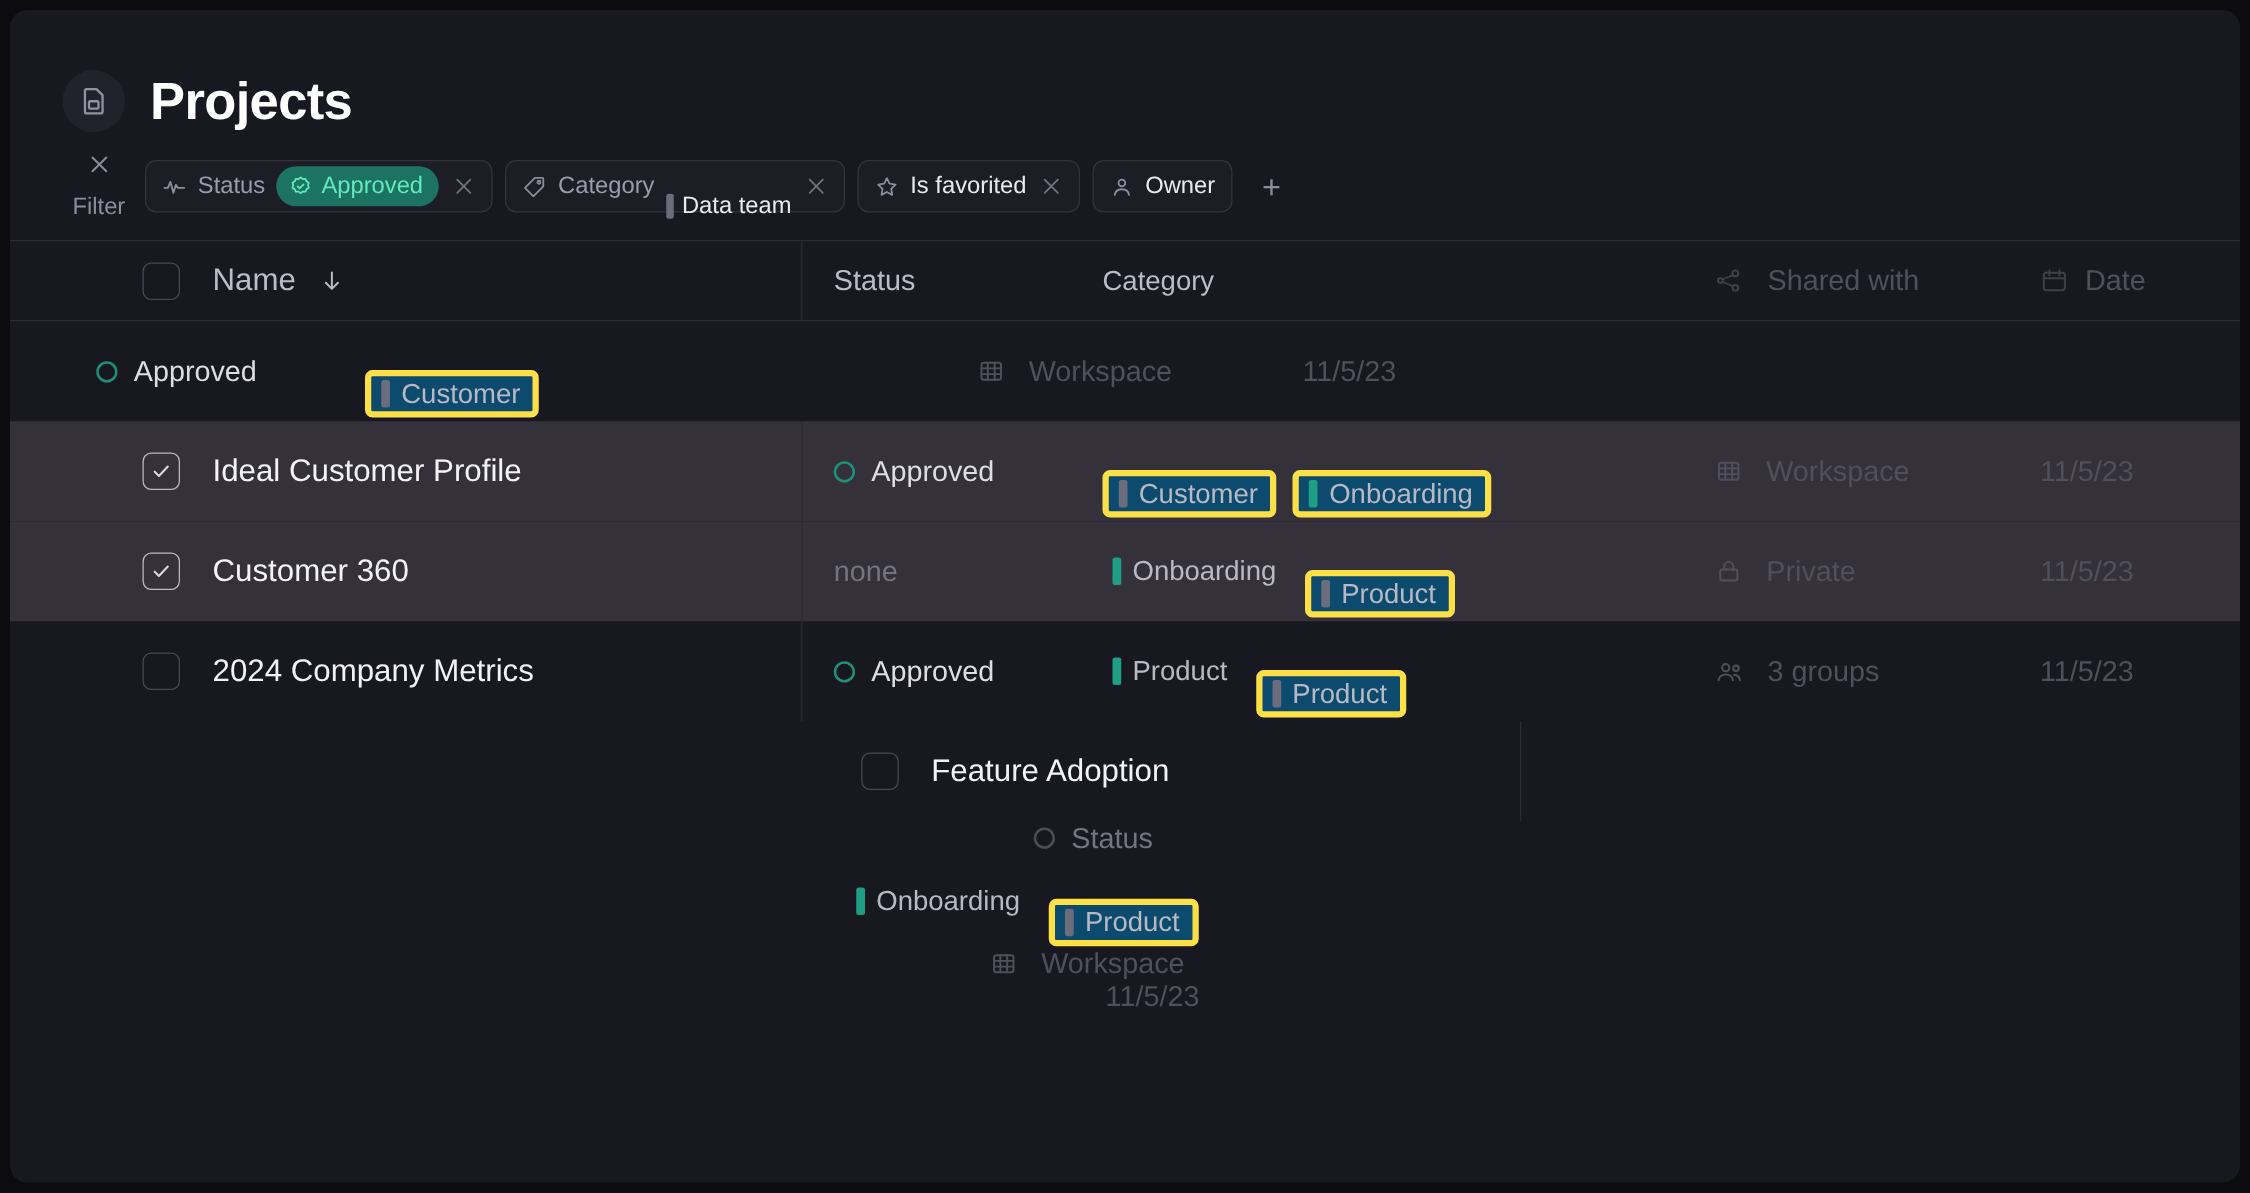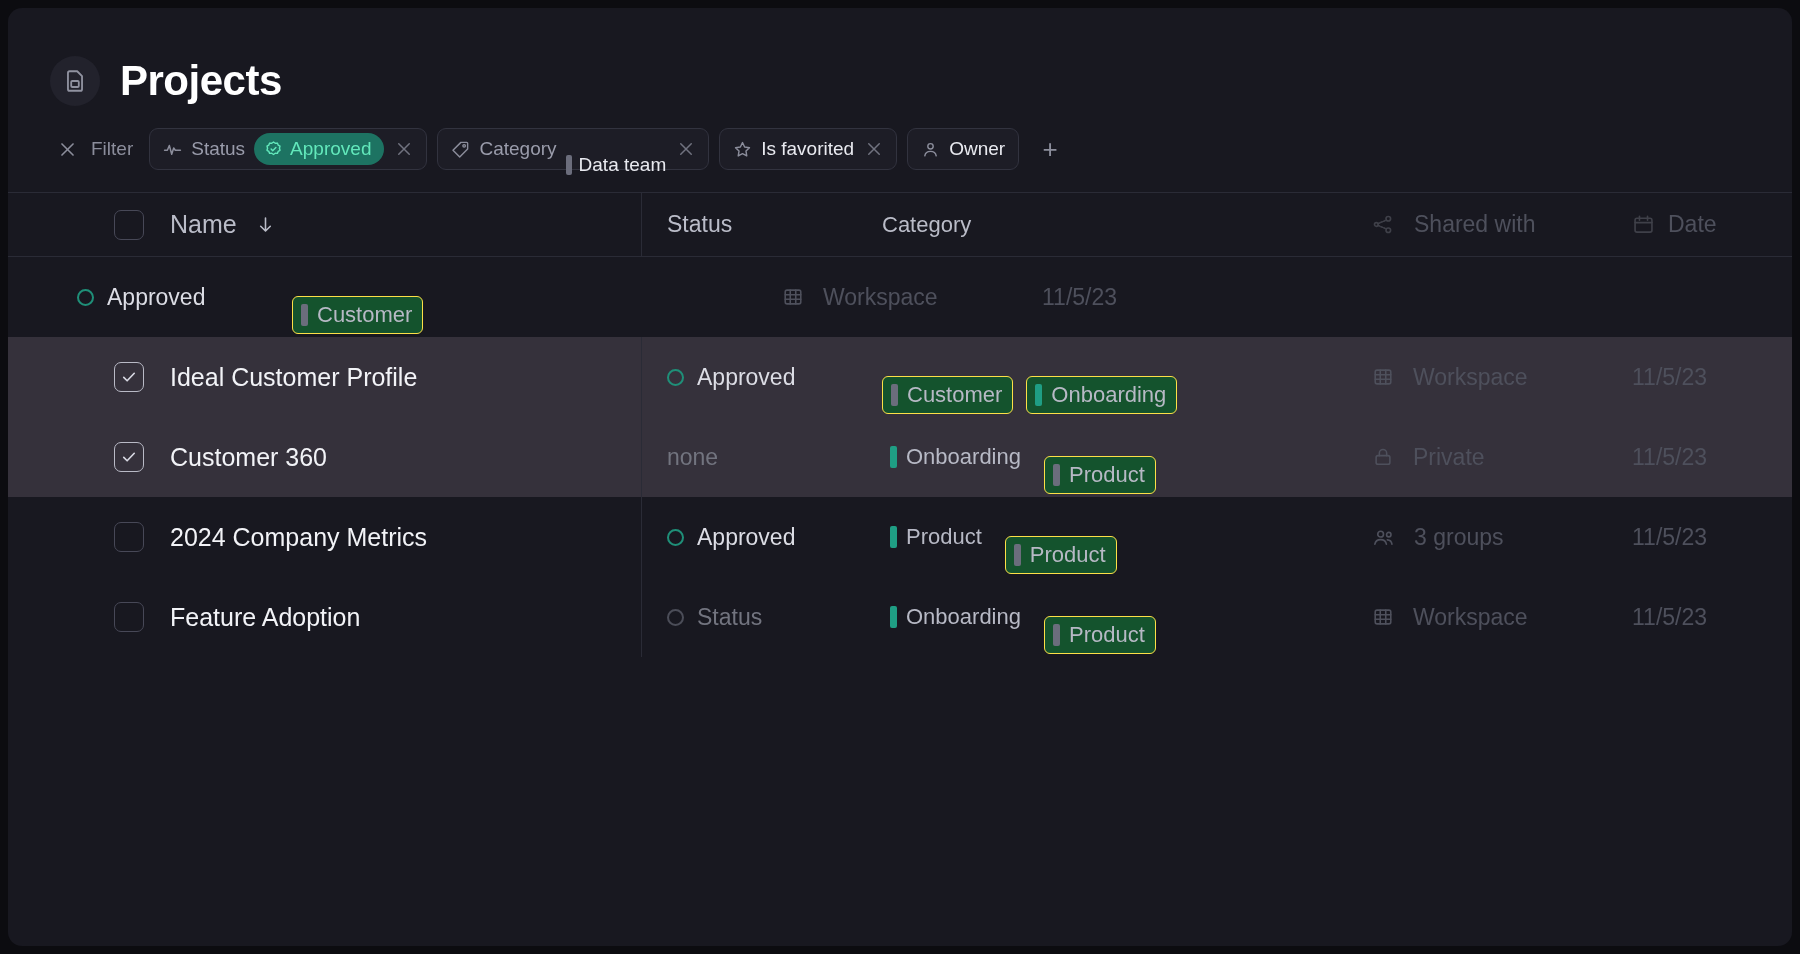--- a/index.html
+++ b/index.html
@@ -45,20 +45,21 @@
     display: flex; align-items: center;
     gap: 10px;
     padding: 22px 0 0 50px;
     height: 64px;
   }
   .filter-clear {
     display: flex; align-items: center; gap: 14px;
     color: #8b8d9b;
     font-size: 19px;
     margin-right: 6px;
+    flex-direction: column;
   }
   .filter-clear svg { display: block; }
 
   .chip {
     display: flex; align-items: center;
     gap: 9px;
     height: 42px;
     padding: 0 13px;
     border: 1px solid #32333f;
     border-radius: 9px;
@@ -168,22 +169,22 @@
   .tag {
     display: flex; align-items: center; gap: 9px;
     height: 38px;
     padding: 0 10px 0 8px;
     border-radius: 6px;
     font-size: 22px;
     color: #b7b9c5;
     white-space: nowrap;
   }
   .tag.bordered {
-    border: 1px solid #fde047;
-    background: #14532d;
+    border: 5px solid #fde047;
+    background: #0c4a6e;
     margin-top: 35px;
   }
   .tag .bar {
     width: 7px; height: 22px;
     border-radius: 2px;
     background: #6b6d7c;
     flex: none;
   }
   .tag .bar.teal { background: #1f9e84; }
 
@@ -196,21 +197,21 @@
   .col-shared svg { display: block; flex: none; }
   .col-date {
     flex: 1;
     display: flex; align-items: center; gap: 13px;
     font-size: 23px;
     color: #4e505c;
     white-space: nowrap;
   }
   .col-date svg { display: block; flex: none; }
 
-  .row.last { position: relative; }
+  .row.last { position: relative; flex-direction: column; }
   .fade {
     position: absolute;
     left: 0; right: 0;
     top: 664px;
     height: 46px;
     background: linear-gradient(to bottom, rgba(24,24,32,0) 0%, rgba(24,24,32,0.85) 60%, #181820 100%);
     pointer-events: none;
   }
 </style>
 </head>

